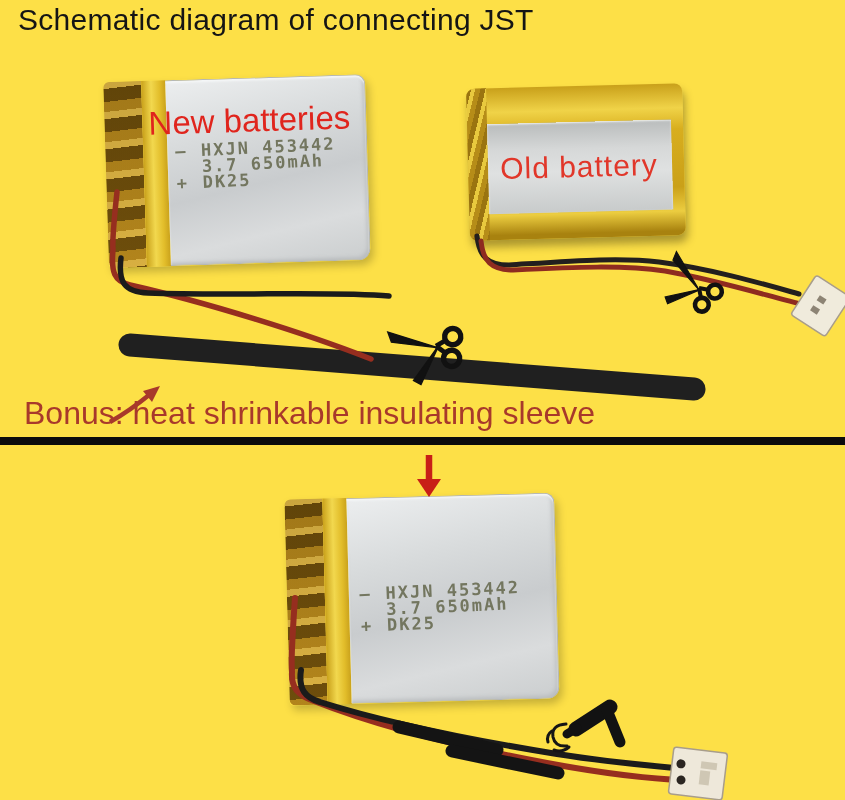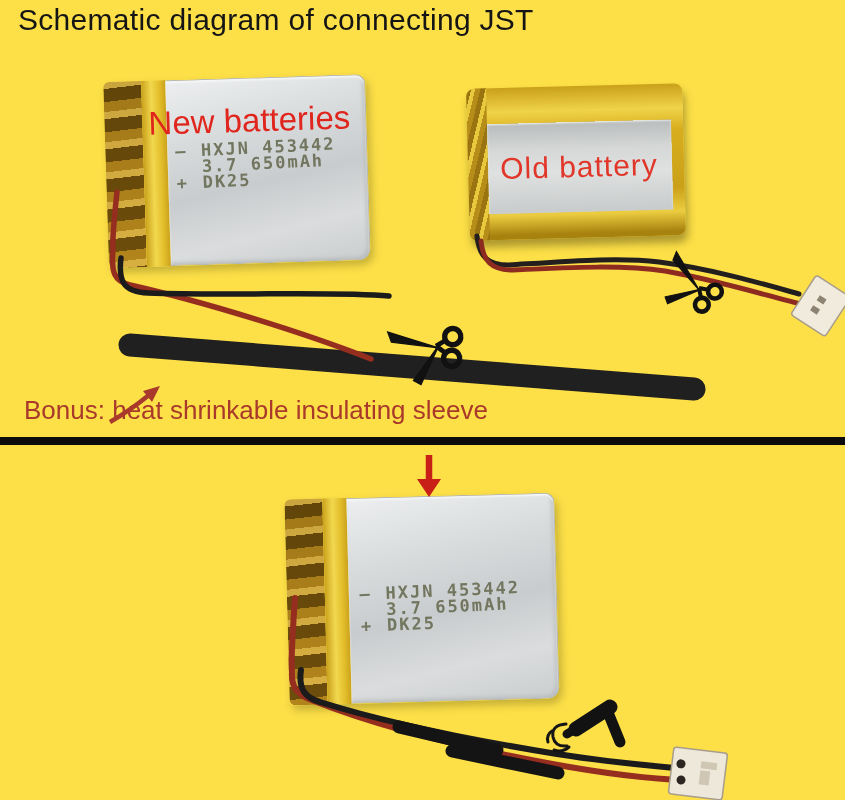--- a/index.html
+++ b/index.html
@@ -27,21 +27,21 @@
   .battery.old{border-radius:8px;box-shadow:2px 7px 9px rgba(50,40,10,.4);
     background:linear-gradient(180deg,#c9a01a 0%,#f0d348 16%,#d8ae1e 30%,#caa018 68%,#eccd40 84%,#a8820f 97%);}
   .old-left{position:absolute;left:0;top:0;bottom:0;width:20px;border-radius:8px 0 0 8px;
     background:repeating-linear-gradient(105deg,#9a7410 0 5px,#e8c93e 5px 9px,#b68d18 9px 14px);}
   .old-silver{position:absolute;left:20px;right:12px;top:36px;height:90px;
     background:linear-gradient(180deg,#b9bcbc 0%,#d6d8d8 30%,#dfe1e1 55%,#c8cbcb 100%);
     box-shadow:inset 0 1px 2px #eef0f0;}
   .old-label{font-size:30px;letter-spacing:1px;color:#e1372a;}
 
   .overlay{position:absolute;left:0;top:0;z-index:3;}
-  .bonus{position:absolute;left:24px;top:395px;font-size:26px;color:#a8392b;white-space:nowrap;z-index:4;}
+  .bonus{position:absolute;left:24px;top:395px;font-size:32px;color:#a8392b;white-space:nowrap;z-index:4;}
   .divider{position:absolute;left:0;top:437px;width:845px;height:8px;background:#0c0c0c;z-index:1;}
 </style>
 </head>
 <body>
 
 <div class="stage">
 
   <div class="title">Schematic diagram of connecting JST</div>
 
   <div class="battery" style="left:106px;top:78px;width:262px;height:186px;transform:rotate(-1.8deg);">

